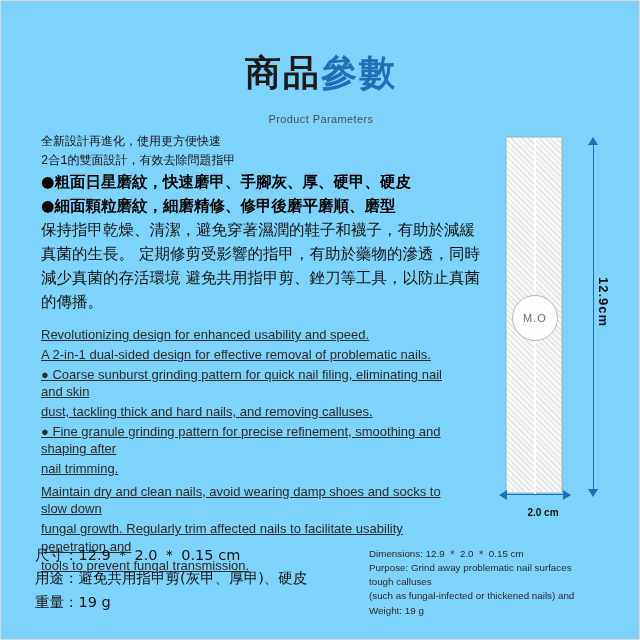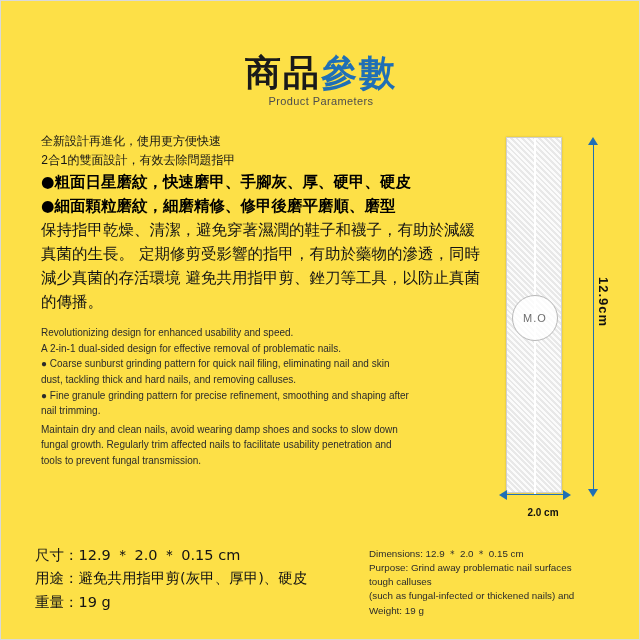--- a/index.html
+++ b/index.html
@@ -13,21 +13,21 @@
     font-family: "Liberation Sans", sans-serif;
     color: #111111;
     overflow: hidden;
   }
   .page {
     position: relative;
     width: 640px;
     height: 640px;
     box-sizing: border-box;
     border: 1px solid #d9d9d9;
-    background: #fde047;
+    background: #7dd3fc;
   }
 
   
   .title-block {
     position: absolute;
     top: 52px;
     left: 0;
     width: 640px;
     text-align: center;
   }
@@ -36,21 +36,21 @@
     font-weight: bold;
     letter-spacing: 2px;
     line-height: 1.1;
     color: #1a1a1a;
     font-family: "DejaVu Sans", sans-serif;
   }
   .title-main .accent {
     color: #1f6fb5;
   }
   .title-sub {
-    margin-top: 2px;
+    margin-top: 20px;
     font-size: 11px;
     color: #4d4d4d;
     letter-spacing: 0.4px;
   }
 
   
   .left-col {
     position: absolute;
     top: 132px;
     left: 40px;
@@ -73,24 +73,25 @@
     font-size: 15.5px;
     line-height: 1.55;
     color: #141414;
     font-family: "DejaVu Sans", sans-serif;
   }
   .en-block {
     margin-top: 12px;
     width: 420px;
   }
   .en-line {
-    font-size: 10px;
+    font-size: 13px;
     line-height: 1.36;
     color: #2b2b2b;
     margin-bottom: 2px;
+    text-decoration: underline;
   }
   .en-gap {
     margin-top: 5px;
   }
 
   
   .product-wrap {
     position: absolute;
     top: 136px;
     left: 505px;

